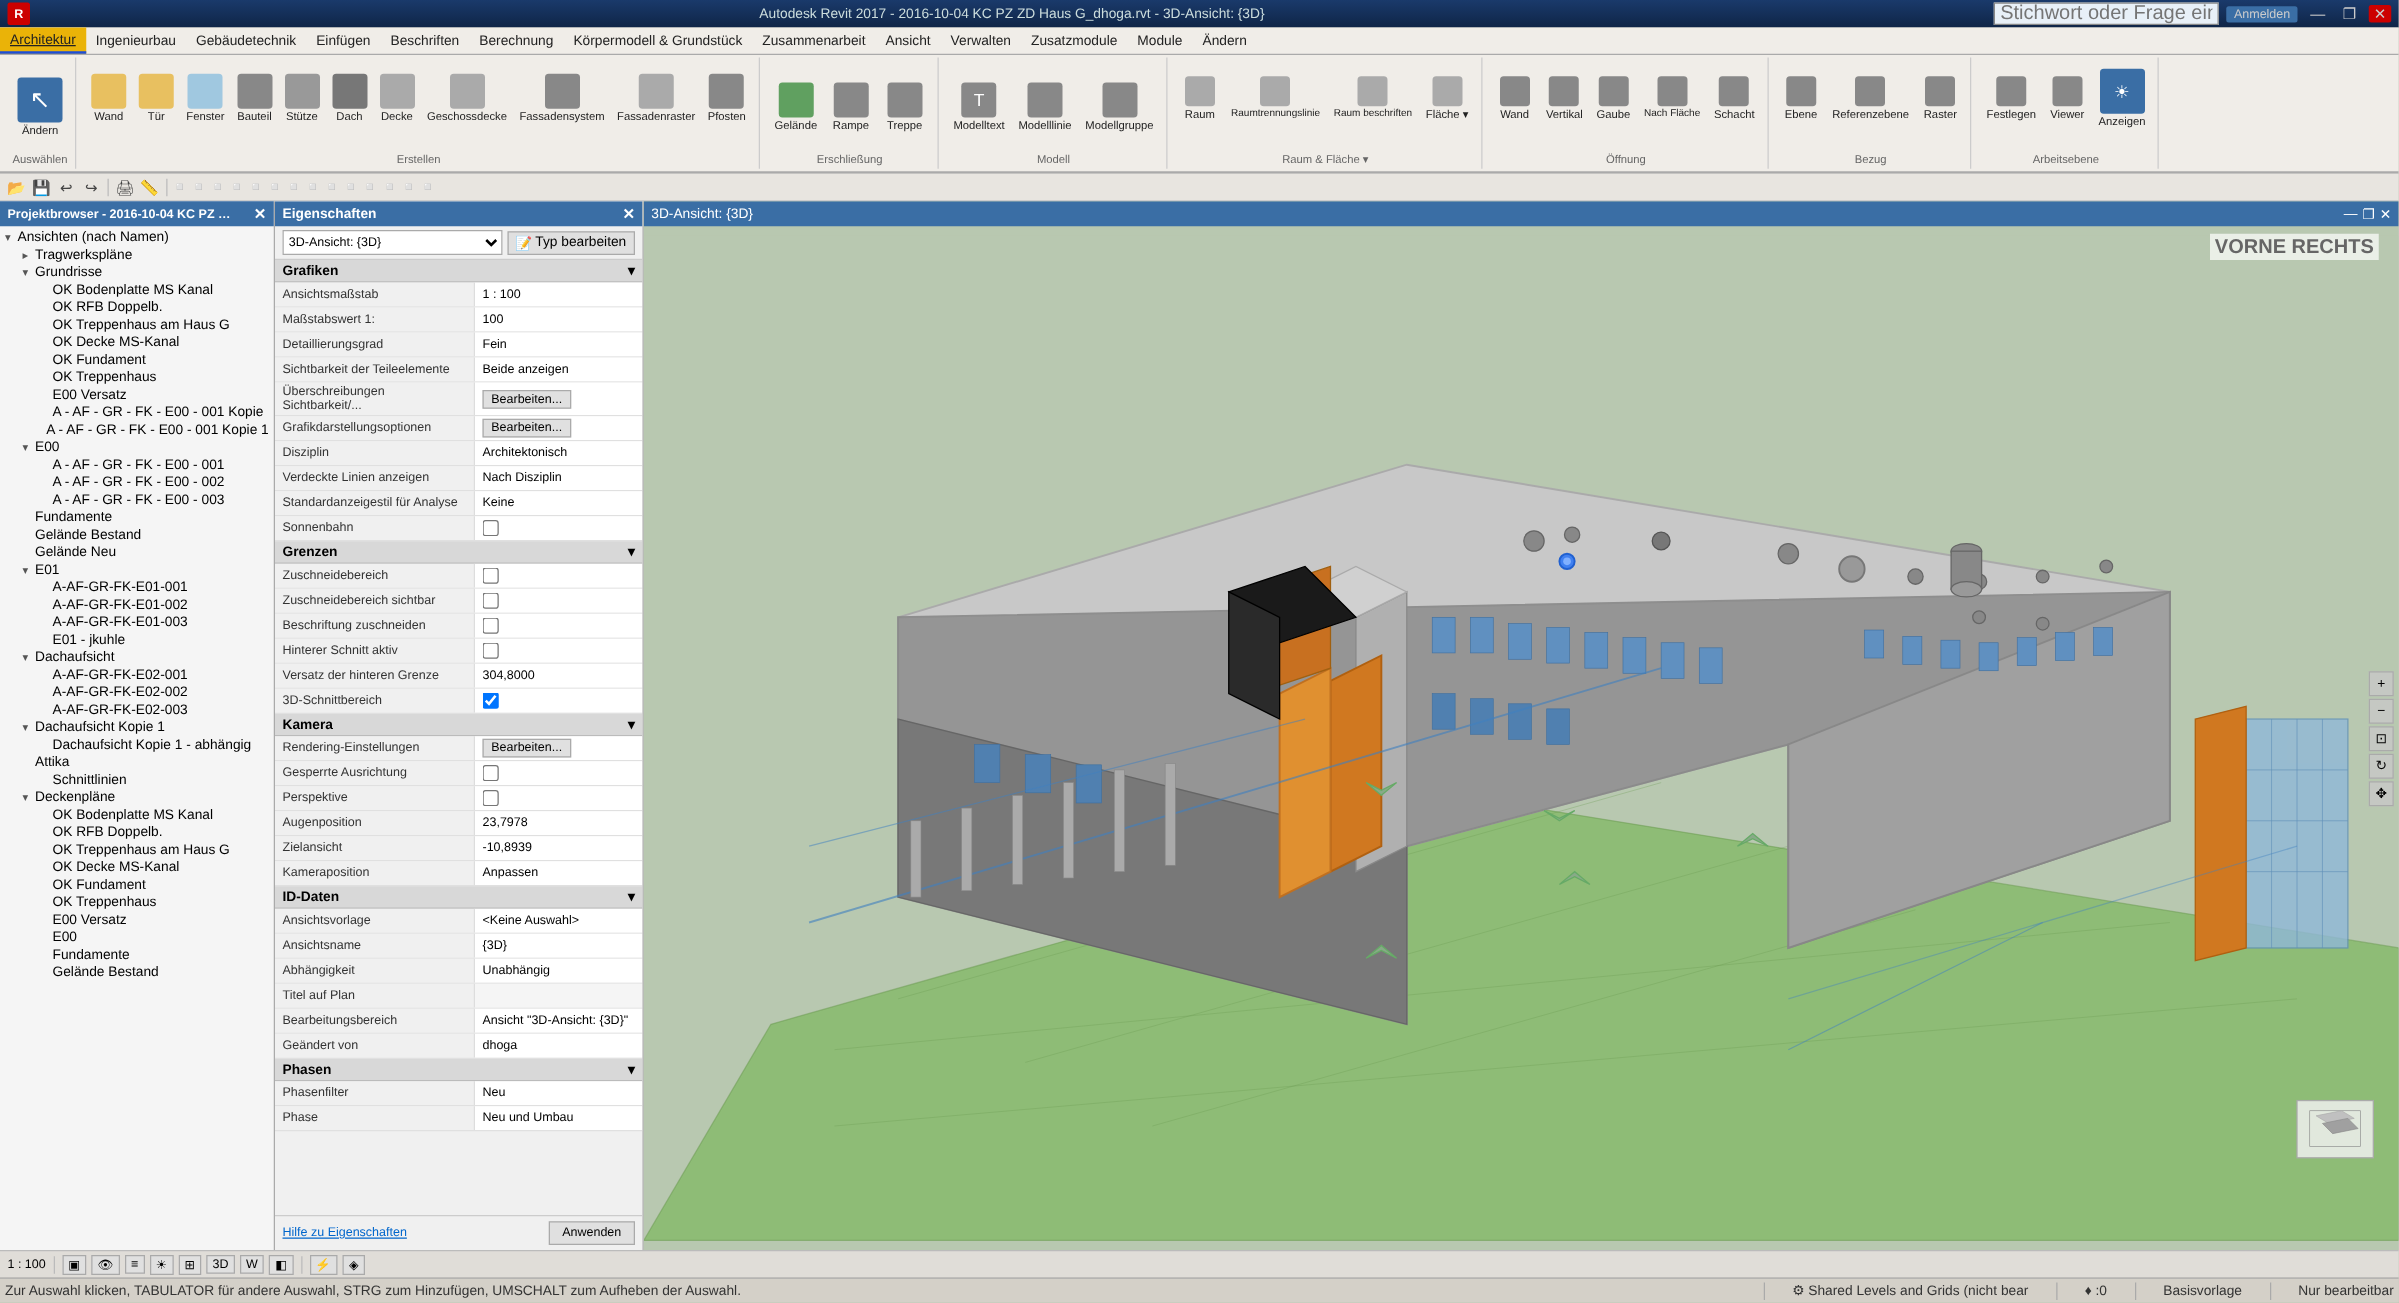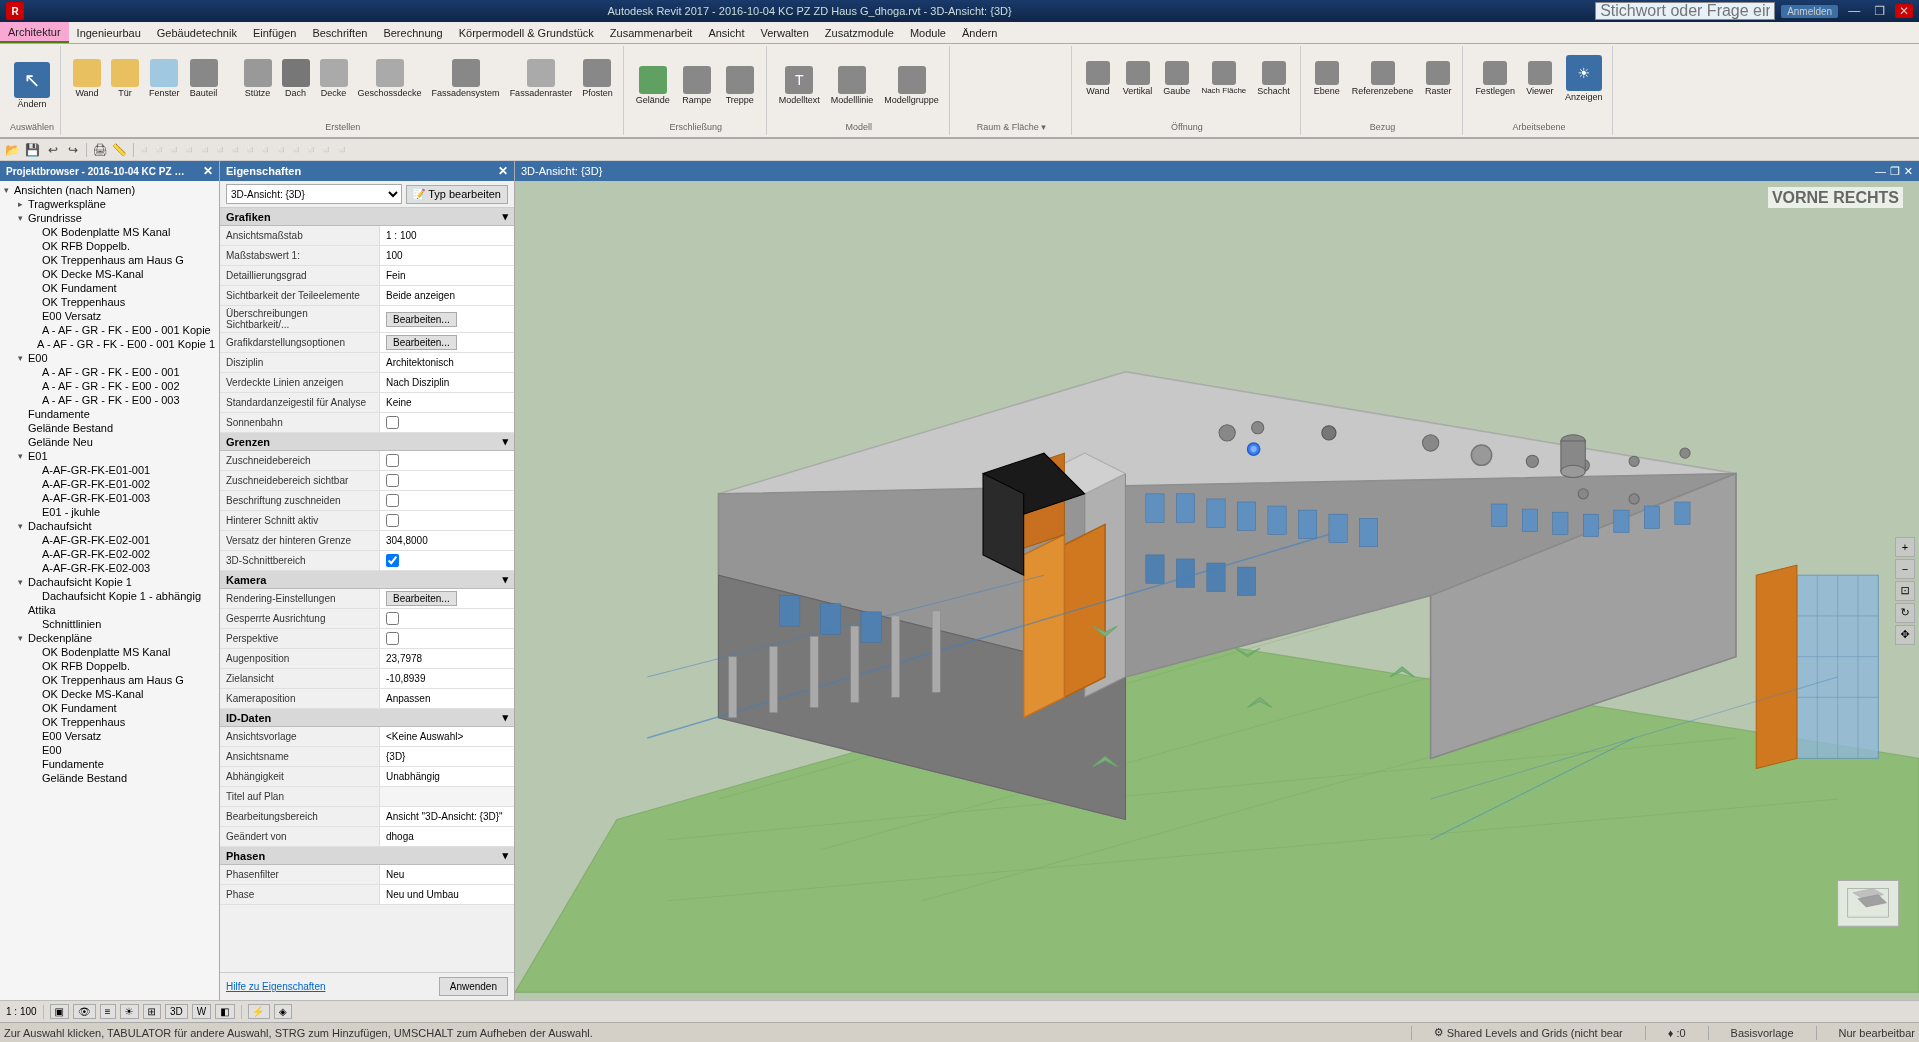--- a/index.html
+++ b/index.html
@@ -33,21 +33,21 @@
     .menu-item {
       padding: 0 8px;
       height: 100%;
       display: flex;
       align-items: center;
       cursor: pointer;
       white-space: nowrap;
       font-size: 11px;
       color: #222;
     }
-    .menu-item.active { background: #f9a8d4; border-bottom: 2px solid #4d7c0f; }
+    .menu-item.active { background: #eab308; border-bottom: 2px solid #1d4ed8; text-decoration: underline; }
 
     
     #ribbon {
       height: 95px;
       background: #f0ede8;
       border-bottom: 2px solid #aaa;
       display: flex;
       flex-direction: column;
     }
     .ribbon-content {
@@ -456,21 +456,21 @@
           <div class="ribbon-btn-label">Tür</div>
         </div>
         <div class="ribbon-btn" style="min-width:30px;">
           <div class="ribbon-btn-icon" style="background:#a0c8e0;width:28px;height:28px;"></div>
           <div class="ribbon-btn-label">Fenster</div>
         </div>
         <div class="ribbon-btn" style="min-width:30px;">
           <div class="ribbon-btn-icon" style="background:#888;width:28px;height:28px;"></div>
           <div class="ribbon-btn-label">Bauteil</div>
         </div>
-        <div class="ribbon-btn" style="min-width:30px;margin-left:16px;">
+        <div class="ribbon-btn" style="min-width:30px;">
           <div class="ribbon-btn-icon" style="background:#999;width:28px;height:28px;"></div>
           <div class="ribbon-btn-label">Stütze</div>
         </div>
         <div class="ribbon-btn" style="min-width:28px;">
           <div class="ribbon-btn-icon" style="background:#777;width:28px;height:28px;"></div>
           <div class="ribbon-btn-label">Dach</div>
         </div>
         <div class="ribbon-btn" style="min-width:30px;">
           <div class="ribbon-btn-icon" style="background:#aaa;width:28px;height:28px;"></div>
           <div class="ribbon-btn-label">Decke</div>
@@ -525,20 +525,38 @@
         </div>
         <div class="ribbon-btn">
           <div class="ribbon-btn-icon" style="background:#888;width:28px;height:28px;"></div>
           <div class="ribbon-btn-label">Modellgruppe</div>
         </div>
       </div>
       <div class="ribbon-group-label">Modell</div>
     </div>
 
     <div class="ribbon-group" style="min-width:120px;">
+      <div class="ribbon-buttons" style="flex-wrap:wrap;max-height:60px;">
+        <div class="ribbon-btn" style="min-width:36px;">
+          <div class="ribbon-btn-icon" style="background:#aaa;width:24px;height:24px;"></div>
+          <div class="ribbon-btn-label">Raum</div>
+        </div>
+        <div class="ribbon-btn" style="min-width:36px;">
+          <div class="ribbon-btn-icon" style="background:#aaa;width:24px;height:24px;"></div>
+          <div class="ribbon-btn-label" style="font-size:8px;">Raumtrennungslinie</div>
+        </div>
+        <div class="ribbon-btn" style="min-width:36px;">
+          <div class="ribbon-btn-icon" style="background:#aaa;width:24px;height:24px;"></div>
+          <div class="ribbon-btn-label" style="font-size:8px;">Raum beschriften</div>
+        </div>
+        <div class="ribbon-btn" style="min-width:36px;">
+          <div class="ribbon-btn-icon" style="background:#aaa;width:24px;height:24px;"></div>
+          <div class="ribbon-btn-label">Fläche ▾</div>
+        </div>
+      </div>
       <div class="ribbon-group-label">Raum &amp; Fläche ▾</div>
     </div>
 
     <div class="ribbon-group">
       <div class="ribbon-buttons" style="flex-wrap:wrap;max-height:60px;">
         <div class="ribbon-btn" style="min-width:36px;">
           <div class="ribbon-btn-icon" style="background:#888;width:24px;height:24px;"></div>
           <div class="ribbon-btn-label">Wand</div>
         </div>
         <div class="ribbon-btn" style="min-width:36px;">

